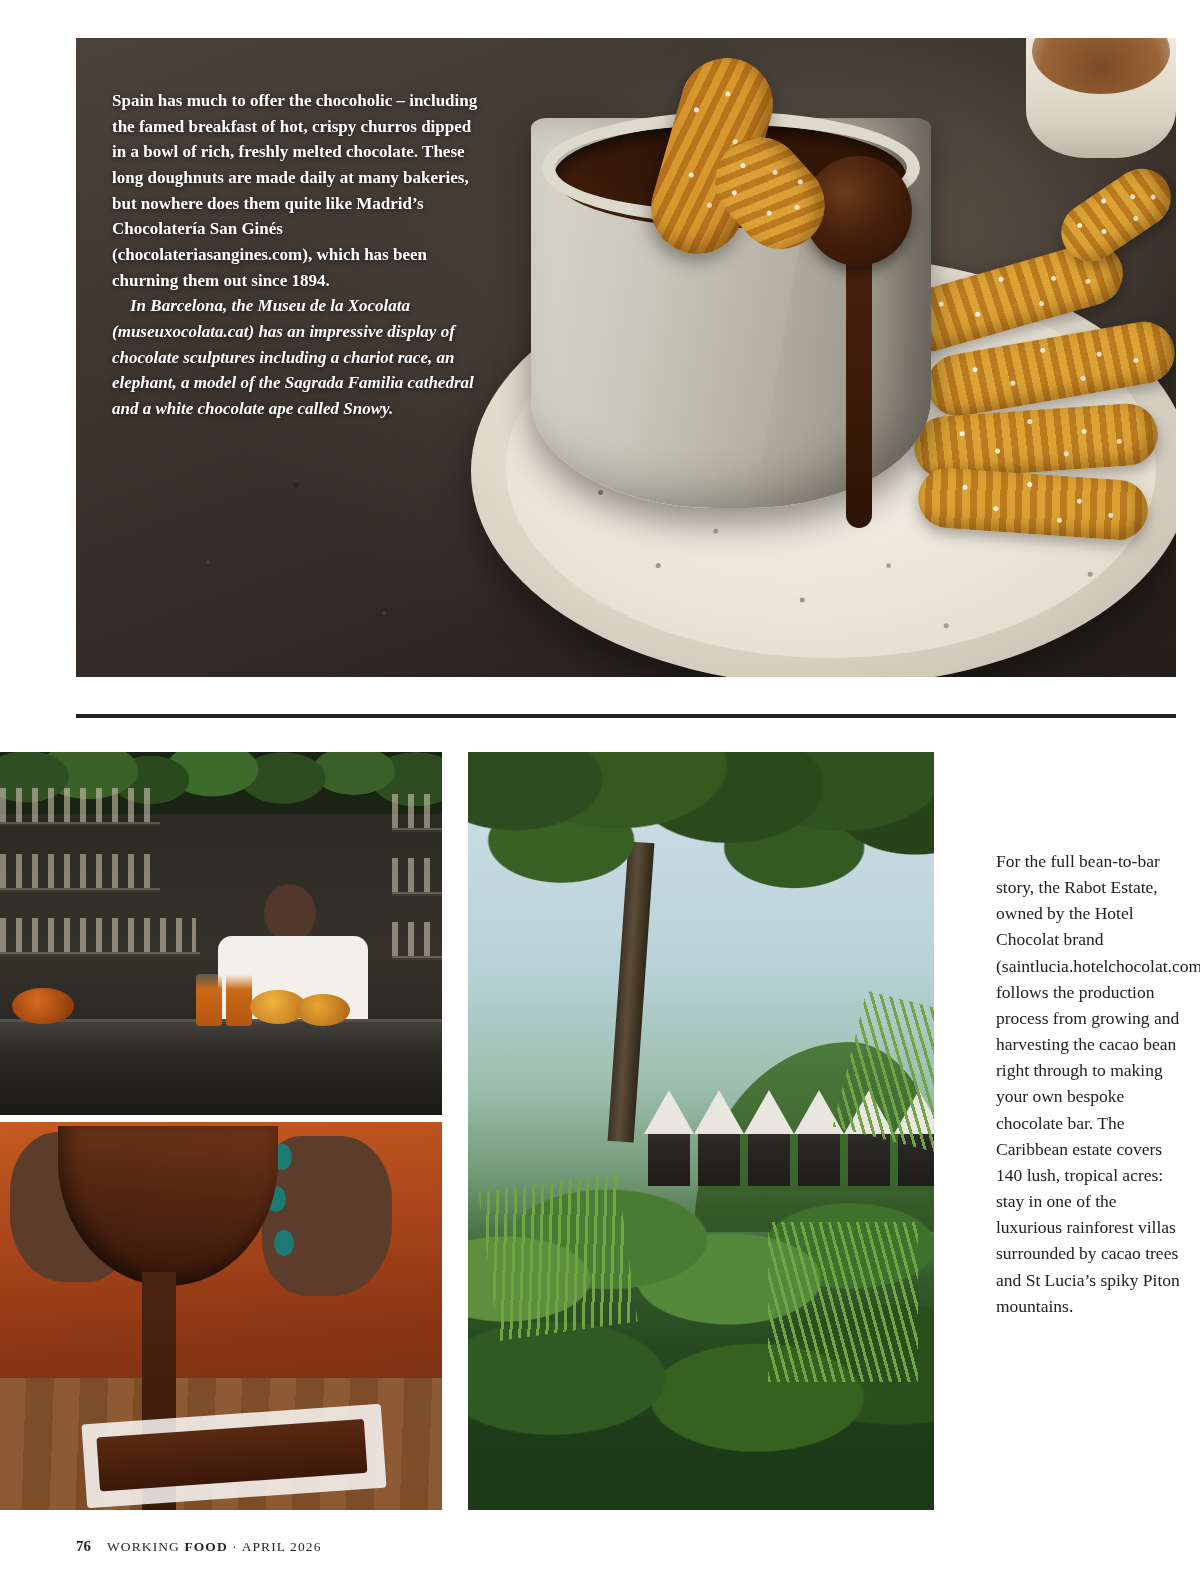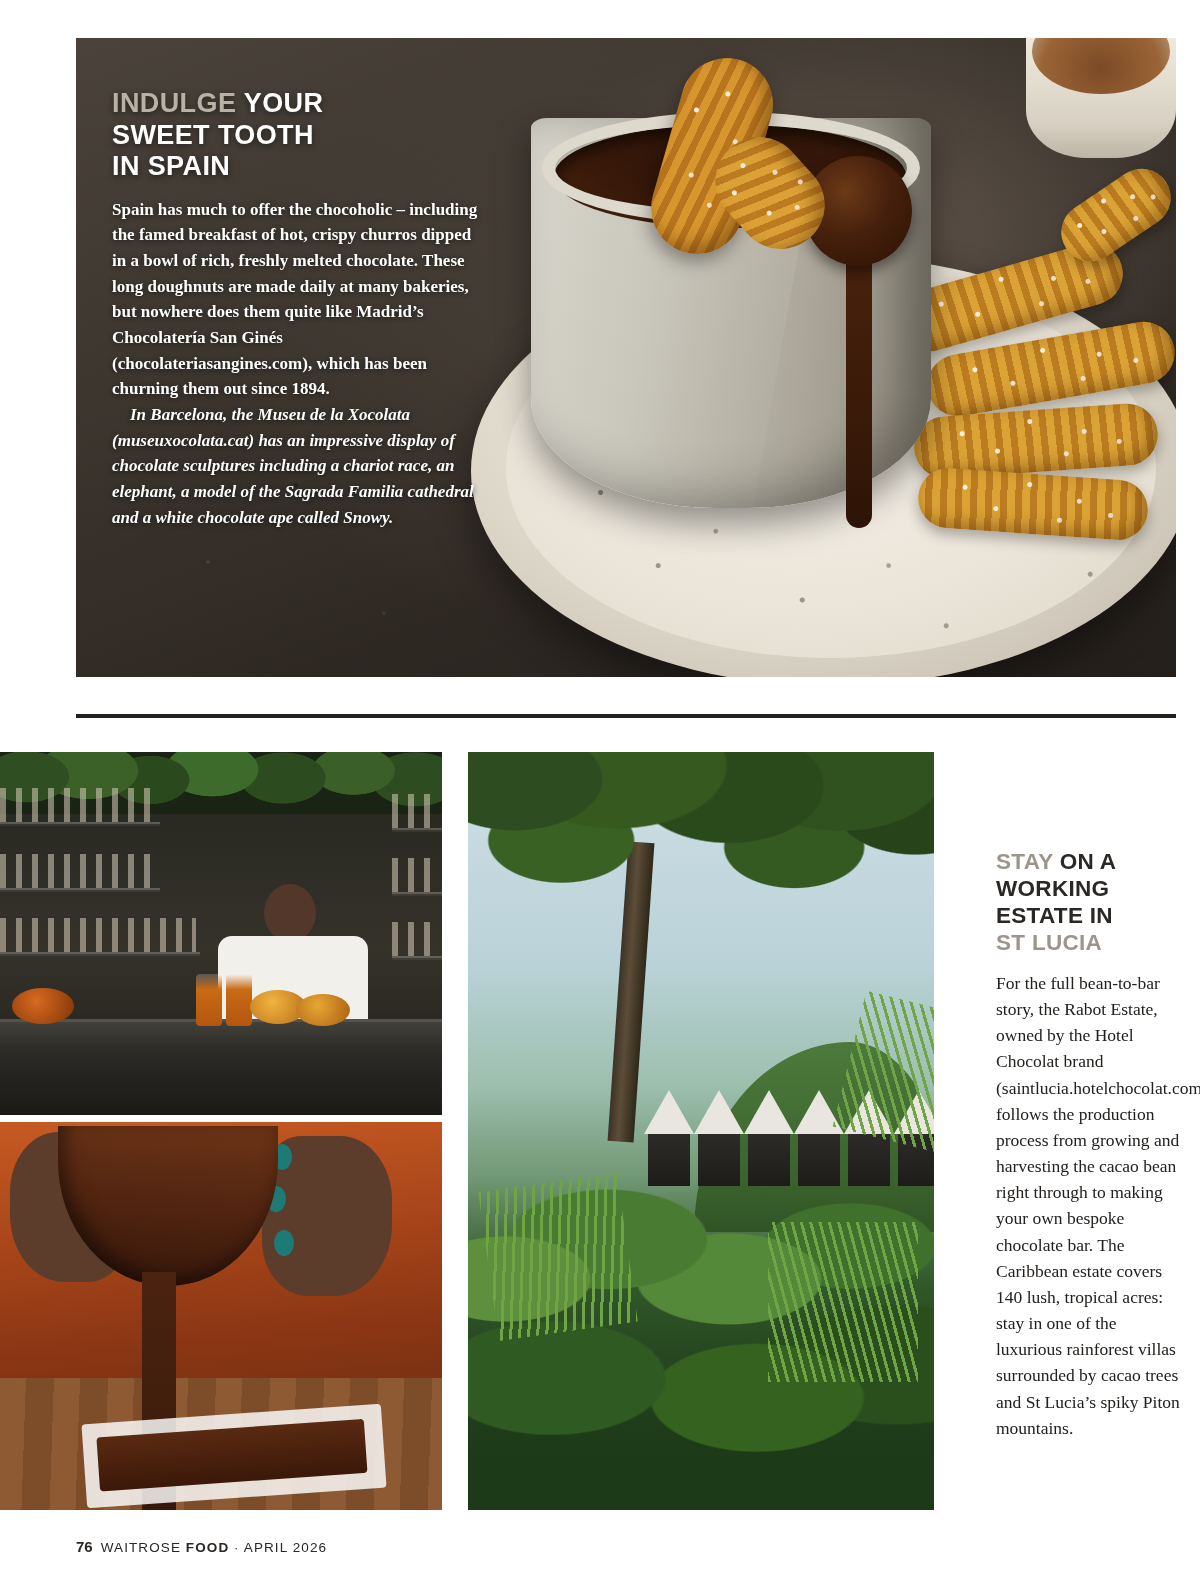--- a/index.html
+++ b/index.html
@@ -444,22 +444,22 @@
     color: #23201d;
     margin: 0;
   }
 
   
   .footer {
     position: absolute;
     left: 76px; bottom: 18px;
     display: flex;
     align-items: baseline;
-    gap: 8px;
-    font-family: Liberation Sans, sans-serif;
+    gap: 16px;
+    font-family: Liberation Serif, serif;
     color: #2a2724;
   }
   .folio { font-weight: bold; font-size: 15px; }
   .footer-text {
     font-size: 13.5px;
     letter-spacing: 1.1px;
   }
   .footer-text .bold { font-weight: bold; }
 </style>
 </head>
@@ -499,26 +499,20 @@
 
     <div class="churro-main">
         <span class="sugar"></span>
       </div>
     <div class="churro-main2">
         <span class="sugar"></span>
       </div>
   </div>
 
   <div class="top-text">
-    <h2 class="kicker">
-      <span class="accent">INDULGE</span>
-      <span class="plain">YOUR</span><br>
-      <span class="plain">SWEET TOOTH</span><br>
-      <span class="plain">IN SPAIN</span>
-    </h2>
     <p class="body-copy">Spain has much to offer the chocoholic – including the famed breakfast of hot, crispy churros dipped in a bowl of rich, freshly melted chocolate. These long doughnuts are made daily at many bakeries, but nowhere does them quite like Madrid’s Chocolatería San Ginés (chocolateriasangines.com), which has been churning them out since 1894.</p>
     <p class="body-copy" style="margin-top:0;">
       <span class="indent">In Barcelona, the Museu de la Xocolata (museuxocolata.cat) has an impressive display of chocolate sculptures including a chariot race, an elephant, a model of the Sagrada Familia cathedral and a white chocolate ape called Snowy.</span>
     </p>
   </div>
 </section>
 
 <div class="divider"></div>
 
 <section class="cacao-bar">
@@ -579,26 +573,19 @@
   </div>
   <div class="rf-trunk"></div>
   <div class="rf-canopy"></div>
   <div class="rf-understory"></div>
   <div class="rf-fern" style="left:380px; top:250px; width:110px; height:140px; --fa:60deg; transform:rotate(14deg);"></div>
   <div class="rf-fern" style="left:20px; top:430px; width:140px; height:150px; --fa:100deg; transform:rotate(-8deg);"></div>
   <div class="rf-fern" style="left:300px; top:470px; width:150px; height:160px; --fa:75deg;"></div>
 </section>
 
 <aside class="stay-col">
-  <h2 class="stay-kicker">
-    <span>STAY</span>
-    <span class="plain">ON A</span><br>
-    <span class="plain">WORKING</span><br>
-    <span class="plain">ESTATE IN</span><br>
-    <span>ST LUCIA</span>
-  </h2>
   <p class="stay-body">For the full bean-to-bar story, the Rabot Estate, owned by the Hotel Chocolat brand (saintlucia.hotelchocolat.com) follows the production process from growing and harvesting the cacao bean right through to making your own bespoke chocolate bar. The Caribbean estate covers 140 lush, tropical acres: stay in one of the luxurious rainforest villas surrounded by cacao trees and St Lucia’s spiky Piton mountains.</p>
 </aside>
 
 <footer class="footer">
   <span class="folio">76</span>
-  <span class="footer-text"><span>WAITROSE </span><span class="bold">FOOD</span><span> · APRIL 2026</span></span>
+  <span class="footer-text"><span>WORKING </span><span class="bold">FOOD</span><span> · APRIL 2026</span></span>
 </footer>
 
 </body></html>

